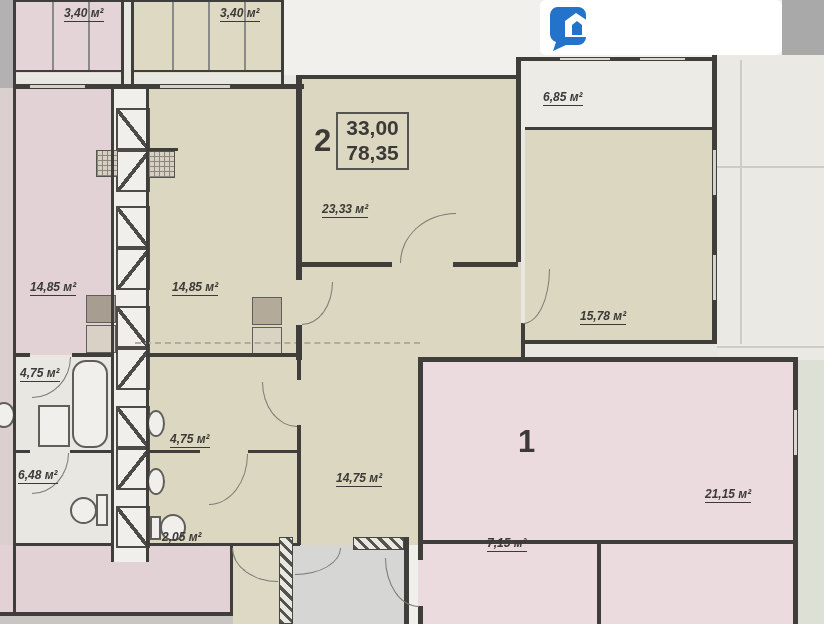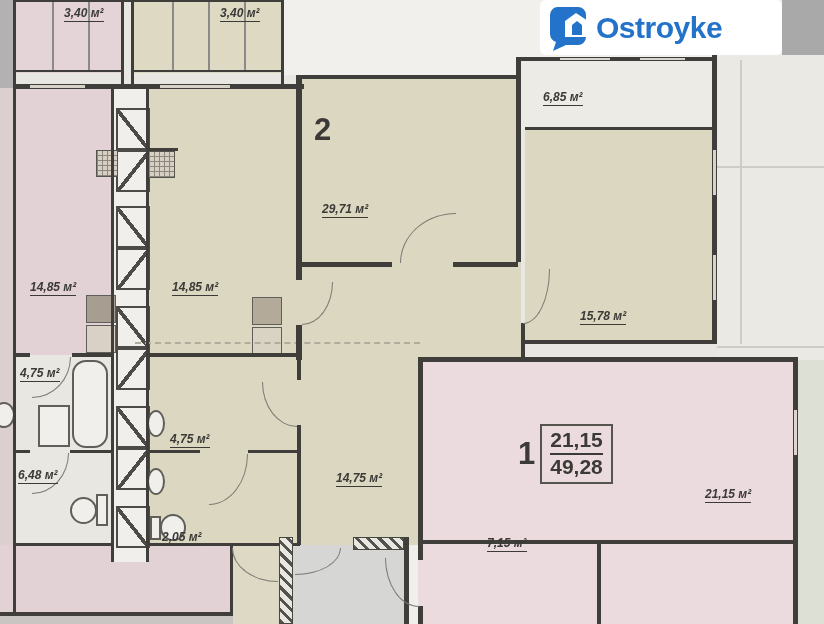--- a/index.html
+++ b/index.html
@@ -160,44 +160,43 @@
   <div class="arc" style="left:295px;top:548px;width:45px;height:26px;border-left:none;border-top:none;border-radius:0 0 100% 0"></div>
   <div class="arc" style="left:232px;top:548px;width:45px;height:33px;border-right:none;border-top:none;border-radius:0 0 0 100%"></div>
   <div class="arc" style="left:385px;top:558px;width:33px;height:48px;border-right:none;border-top:none;border-radius:0 0 0 100%"></div>
   <div class="arc" style="left:32px;top:357px;width:38px;height:40px;border-left:none;border-top:none;border-radius:0 0 100% 0"></div>
   <div class="arc" style="left:32px;top:453px;width:36px;height:40px;border-left:none;border-top:none;border-radius:0 0 100% 0"></div>
 
   <span class="rl" style="left:64px;top:6px">3,40 м²</span>
   <span class="rl" style="left:220px;top:6px">3,40 м²</span>
   <span class="rl" style="left:30px;top:280px">14,85 м²</span>
   <span class="rl" style="left:172px;top:280px">14,85 м²</span>
-  <span class="rl" style="left:322px;top:202px">29,71 м²</span>
+  <span class="rl" style="left:322px;top:202px">23,33 м²</span>
   <span class="rl" style="left:543px;top:90px">6,85 м²</span>
   <span class="rl" style="left:580px;top:309px">15,78 м²</span>
   <span class="rl" style="left:336px;top:471px">14,75 м²</span>
   <span class="rl" style="left:20px;top:366px">4,75 м²</span>
   <span class="rl" style="left:18px;top:468px">6,48 м²</span>
   <span class="rl" style="left:170px;top:432px">4,75 м²</span>
   <span class="rl" style="left:162px;top:530px">2,05 м²</span>
   <span class="rl" style="left:705px;top:487px">21,15 м²</span>
   <span class="rl" style="left:487px;top:536px">7,15 м²</span>
 
   <div class="apt" style="left:314px;top:112px">
     <span class="apt-num">2</span>
+    <div class="apt-box">
+      <div class="apt-a">33,00</div>
+      <div class="apt-b">78,35</div>
+    </div>
   </div>
   <div class="apt frac" style="left:518px;top:424px">
     <span class="apt-num">1</span>
-    <div class="apt-box">
-      <div class="apt-a">21,15</div>
-      <div class="apt-b">49,28</div>
-    </div>
   </div>
 
   <div class="logo">
     <svg width="40" height="46" viewBox="0 0 40 46">
       <path d="M9 2 h21 a8 8 0 0 1 8 8 v22 a8 8 0 0 1 -8 8 h-12 l-13 6 3 -9 a9 9 0 0 1 -6 -8 v-19 a8 8 0 0 1 7 -8 z" fill="#2273c9"></path>
       <path d="M17 16 l11 -8 12 8 v16 h-23 z" fill="#ffffff"></path>
       <path d="M24 20 l5 -4 5 4 v10 h-10 z" fill="#2273c9"></path>
     </svg>
-    <span class="logo-text">Ostroyke</span>
   </div>
 
 </div>
 
 </body></html>

